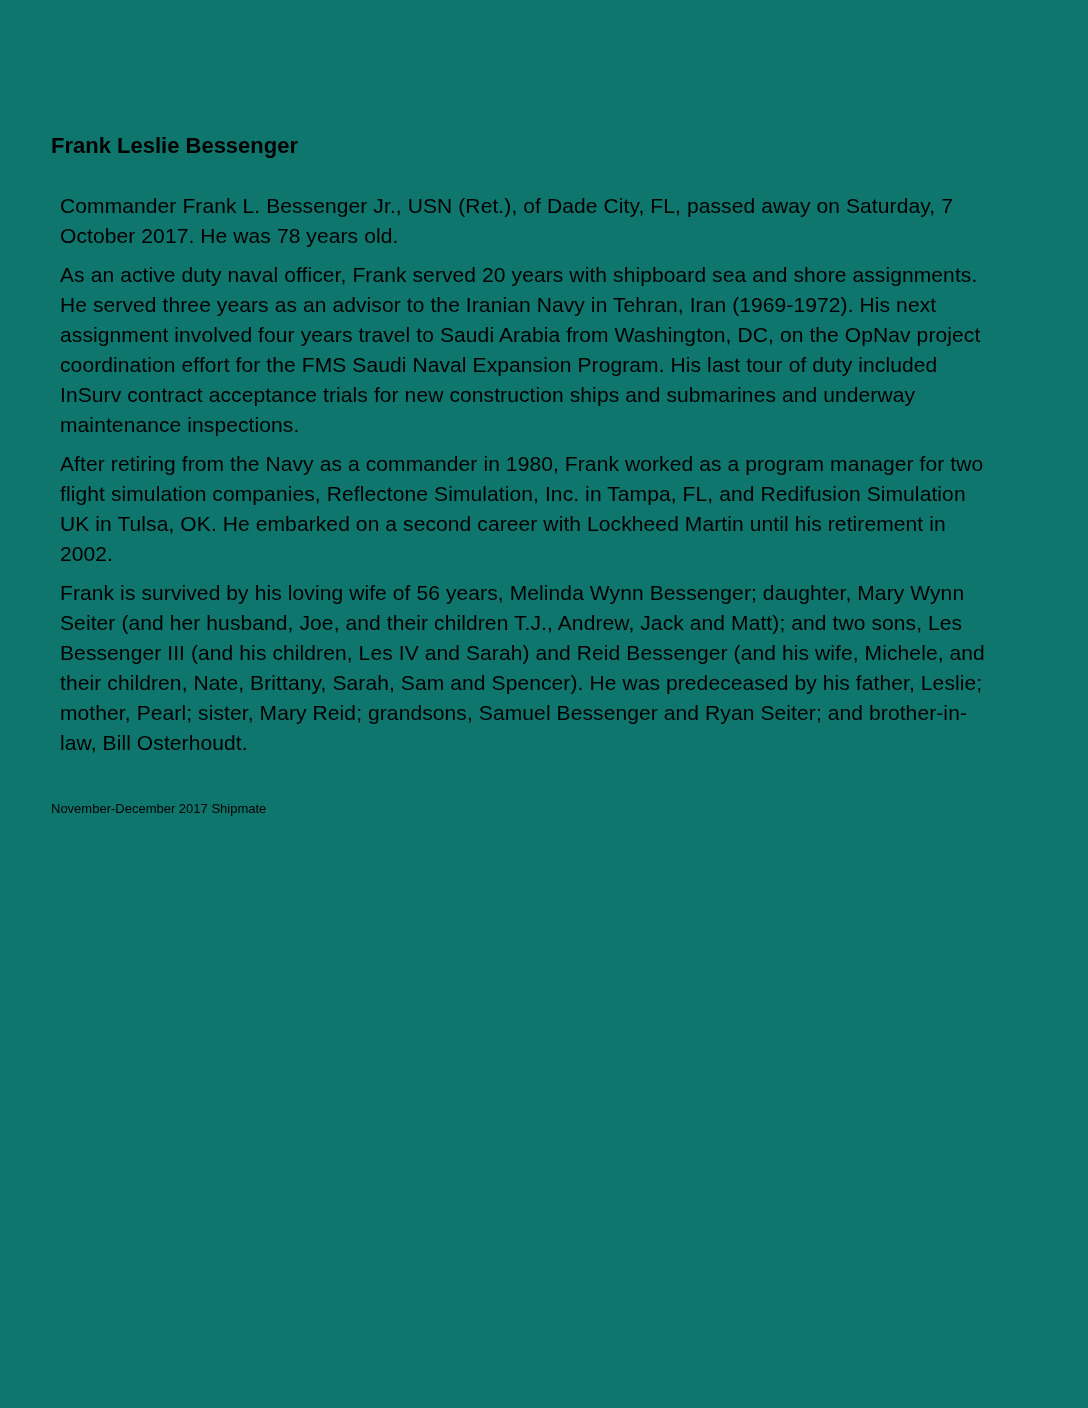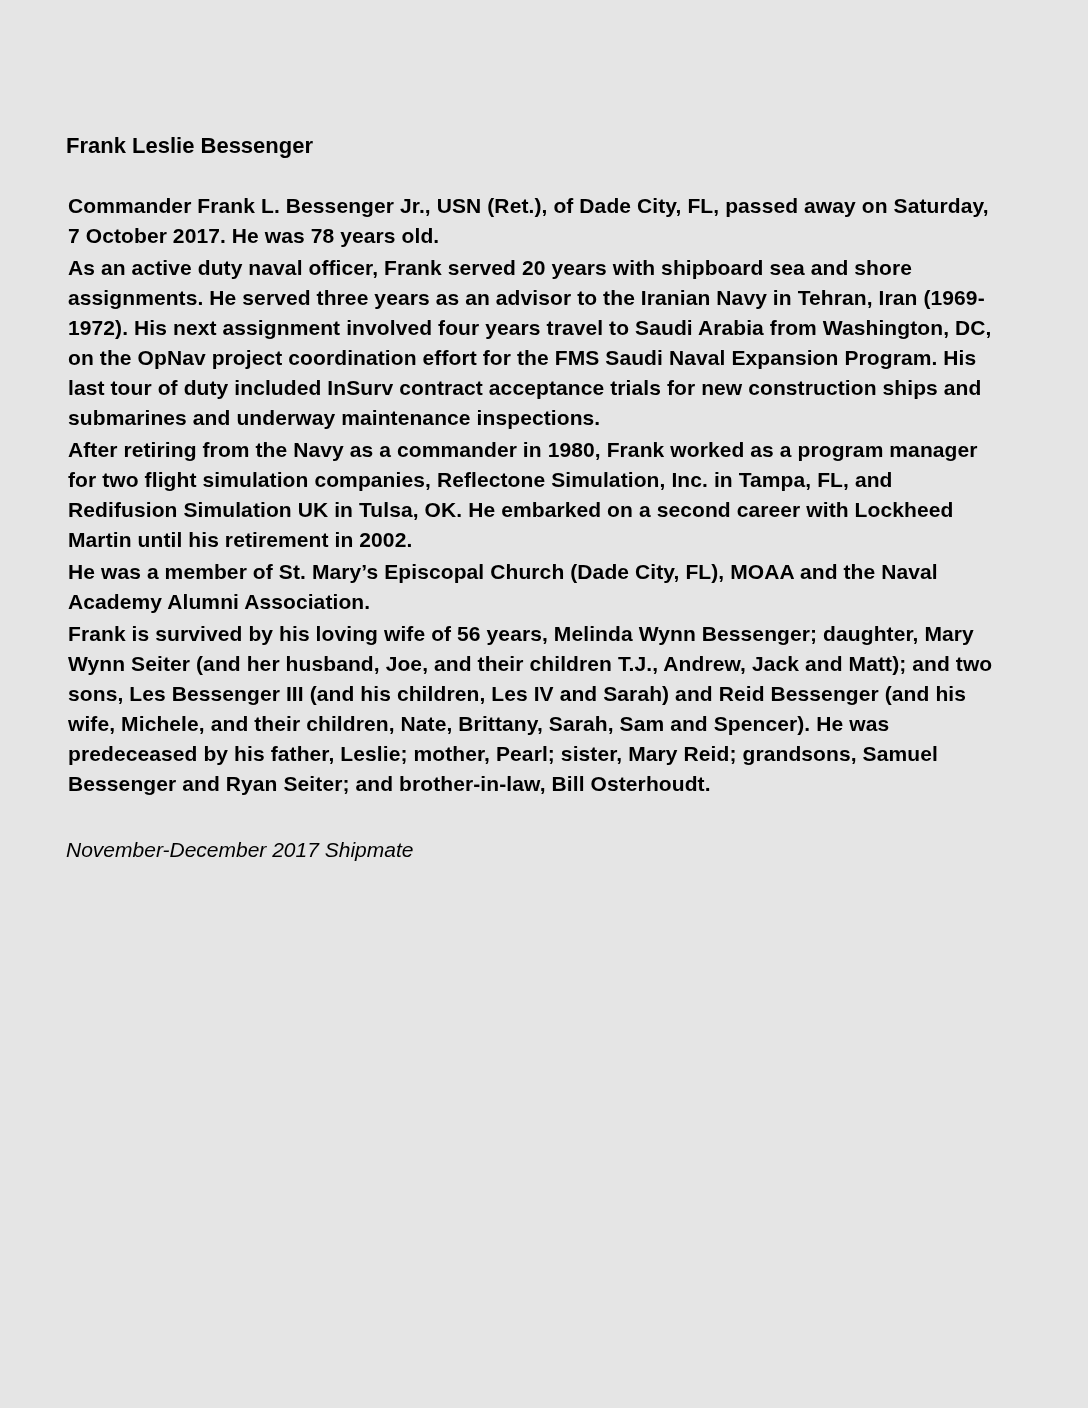--- a/index.html
+++ b/index.html
@@ -4,57 +4,54 @@
 <style>
   html, body {
     margin: 0;
     padding: 0;
     background: #ffffff;
   }
   .page {
     position: relative;
     width: 1088px;
     height: 1408px;
-    background: #e5e5e5;
+    background: #0f766e;
     box-sizing: border-box;
-    padding: 131px 90px 0 66px;
+    padding: 131px 90px 0 51px;
     font-family: "Liberation Sans", "DejaVu Sans", sans-serif;
     color: #000000;
   }
   .doc-title {
     font-size: 22px;
     line-height: 30px;
     font-weight: bold;
     margin: 0 0 30px 0;
   }
   .body-para {
     font-size: 21px;
     line-height: 30px;
-    margin: 2px;
+    margin: 9px;
     letter-spacing: 0.1px;
-    font-weight: bold;
   }
   .doc-footer {
-    font-size: 21px;
+    font-size: 13px;
     line-height: 30px;
-    font-style: italic;
     margin: 36px 0 8px 0;
   }
 </style>
 </head>
 <body>
 
 <div class="page">
   <h1 class="doc-title">Frank Leslie Bessenger</h1>
 
   <p class="body-para">Commander Frank L. Bessenger Jr., USN (Ret.), of Dade City, FL, passed away on Saturday, 7 October 2017. He was 78 years old.</p>
 
 
   <p class="body-para">As an active duty naval officer, Frank served 20 years with shipboard sea and shore assignments. He served three years as an advisor to the Iranian Navy in Tehran, Iran (1969-1972). His next assignment involved four years travel to Saudi Arabia from Washington, DC, on the OpNav project coordination effort for the FMS Saudi Naval Expansion Program. His last tour of duty included InSurv contract acceptance trials for new construction ships and submarines and underway maintenance inspections.</p>
 
   <p class="body-para">After retiring from the Navy as a commander in 1980, Frank worked as a program manager for two flight simulation companies, Reflectone Simulation, Inc. in Tampa, FL, and Redifusion Simulation UK in Tulsa, OK. He embarked on a second career with Lockheed Martin until his retirement in 2002.</p>
 
-  <p class="body-para">He was a member of St. Mary’s Episcopal Church (Dade City, FL), MOAA and the Naval Academy Alumni Association.</p>
 
   <p class="body-para">Frank is survived by his loving wife of 56 years, Melinda Wynn Bessenger; daughter, Mary Wynn Seiter (and her husband, Joe, and their children T.J., Andrew, Jack and Matt); and two sons, Les Bessenger III (and his children, Les IV and Sarah) and Reid Bessenger (and his wife, Michele, and their children, Nate, Brittany, Sarah, Sam and Spencer). He was predeceased by his father, Leslie; mother, Pearl; sister, Mary Reid; grandsons, Samuel Bessenger and Ryan Seiter; and brother-in-law, Bill Osterhoudt.</p>
 
   <p class="doc-footer">November-December 2017 Shipmate</p>
 </div>
 
 </body></html>

